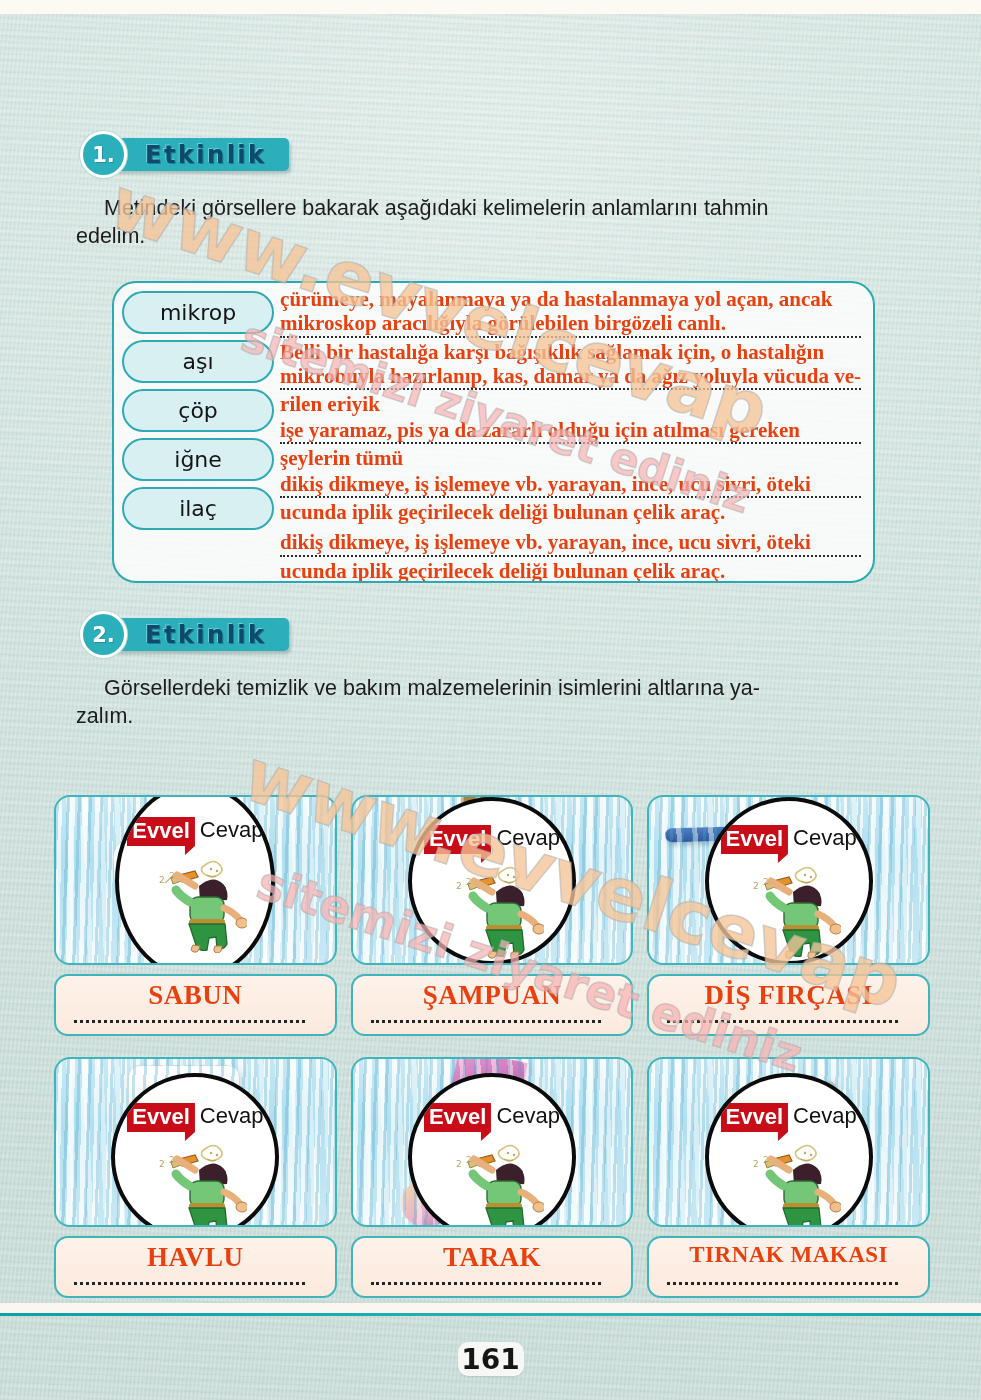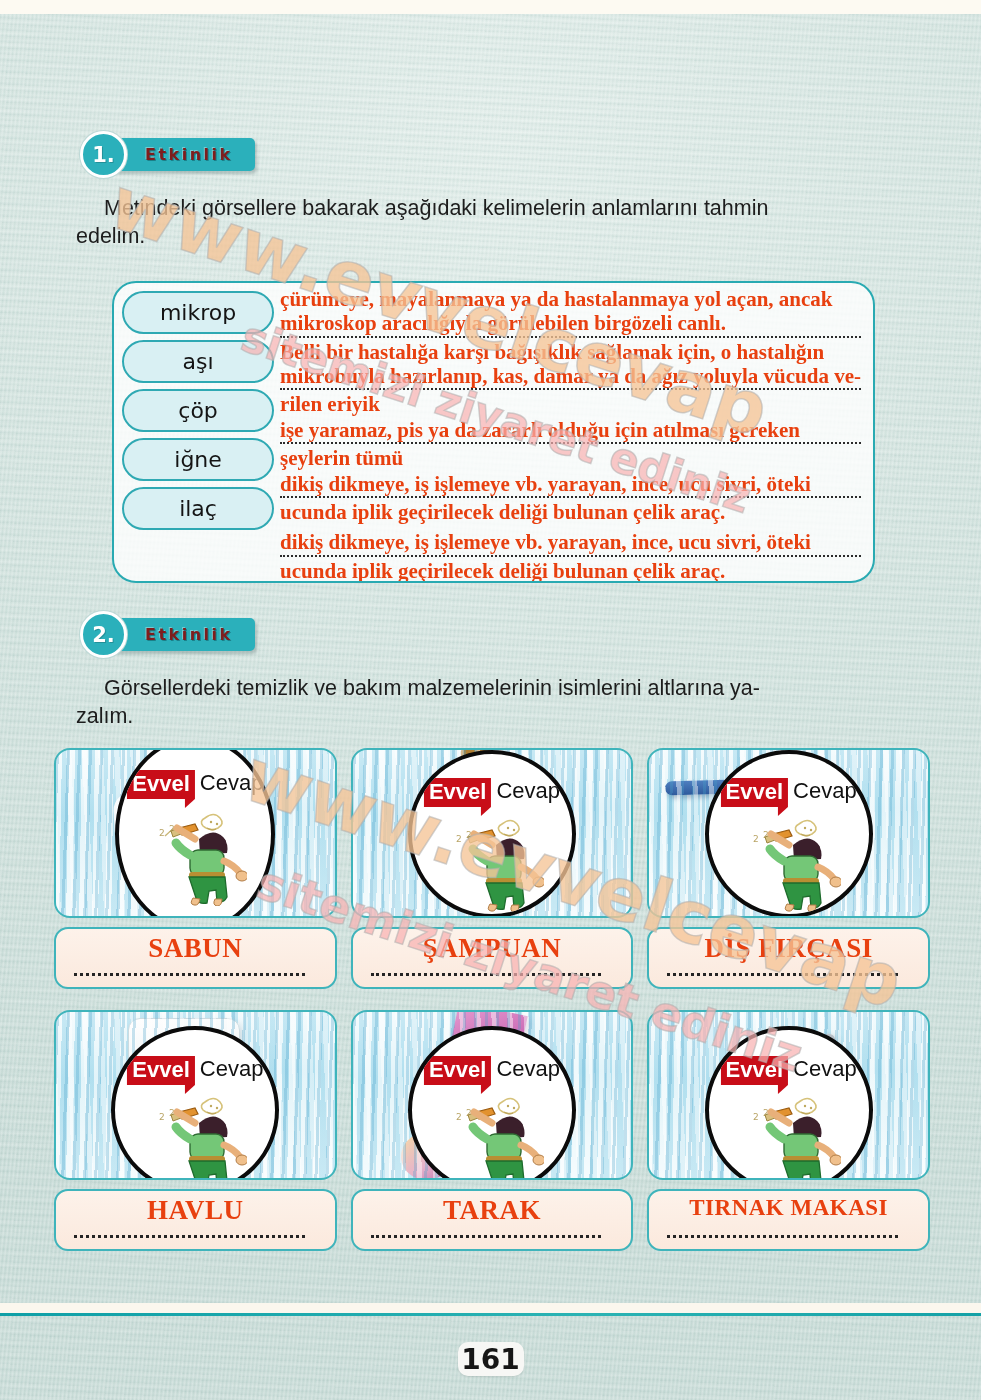--- a/index.html
+++ b/index.html
@@ -52,21 +52,21 @@
   }
   .act-pill {
     margin-left:-16px;
     height:33px; padding:0 22px 0 34px;
     background:#2bb0bb;
     border-radius:5px;
     display:flex; align-items:center;
     box-shadow: 2px 3px 3px rgba(60,90,90,.28);
   }
   .act-pill span {
-    color:#7f1d1d; font-weight:bold; font-size:16px; letter-spacing:2.5px;
+    color:#0c4a6e; font-weight:bold; font-size:24px; letter-spacing:2.5px;
     font-family:"DejaVu Sans", sans-serif;
     text-shadow: 1px 1px 0 #1b7f89, -1px -1px 0 rgba(255,255,255,.35);
   }
 
   
   .instr {
     position:absolute;
     font-size:21.5px; color:#1d1d1d; line-height:1.32;
     font-family:"Liberation Sans", sans-serif;
   }
@@ -95,21 +95,21 @@
     color:#e8400f; font-weight:bold; font-size:21px; line-height:1.16;
     font-family:"Liberation Serif", "DejaVu Serif", serif;
     white-space:nowrap;
   }
   .dotline {
     border-bottom:2.5px dotted #2b2b2b;
     height:0; margin:0 0 2px 0;
   }
 
   
-  .grid { position:absolute; display:grid; grid-template-columns:1fr 1fr 1fr; column-gap:14px; }
+  .grid { position:absolute; display:grid; grid-template-columns:1fr 1fr 1fr; column-gap:14px;margin-top:47px; }
   .cell { }
   .photo {
     height:170px;
     border:2px solid #3fb4bb; border-radius:16px;
     position:relative; overflow:hidden;
     background:
       repeating-linear-gradient(91deg, rgba(255,255,255,.55) 0 6px, rgba(160,215,235,.45) 6px 13px),
       linear-gradient(178deg,#eaf8fc 0%, #bfe6f2 38%, #d8f0f7 72%, #eaf8fc 100%);
   }
   .photo .smear {

